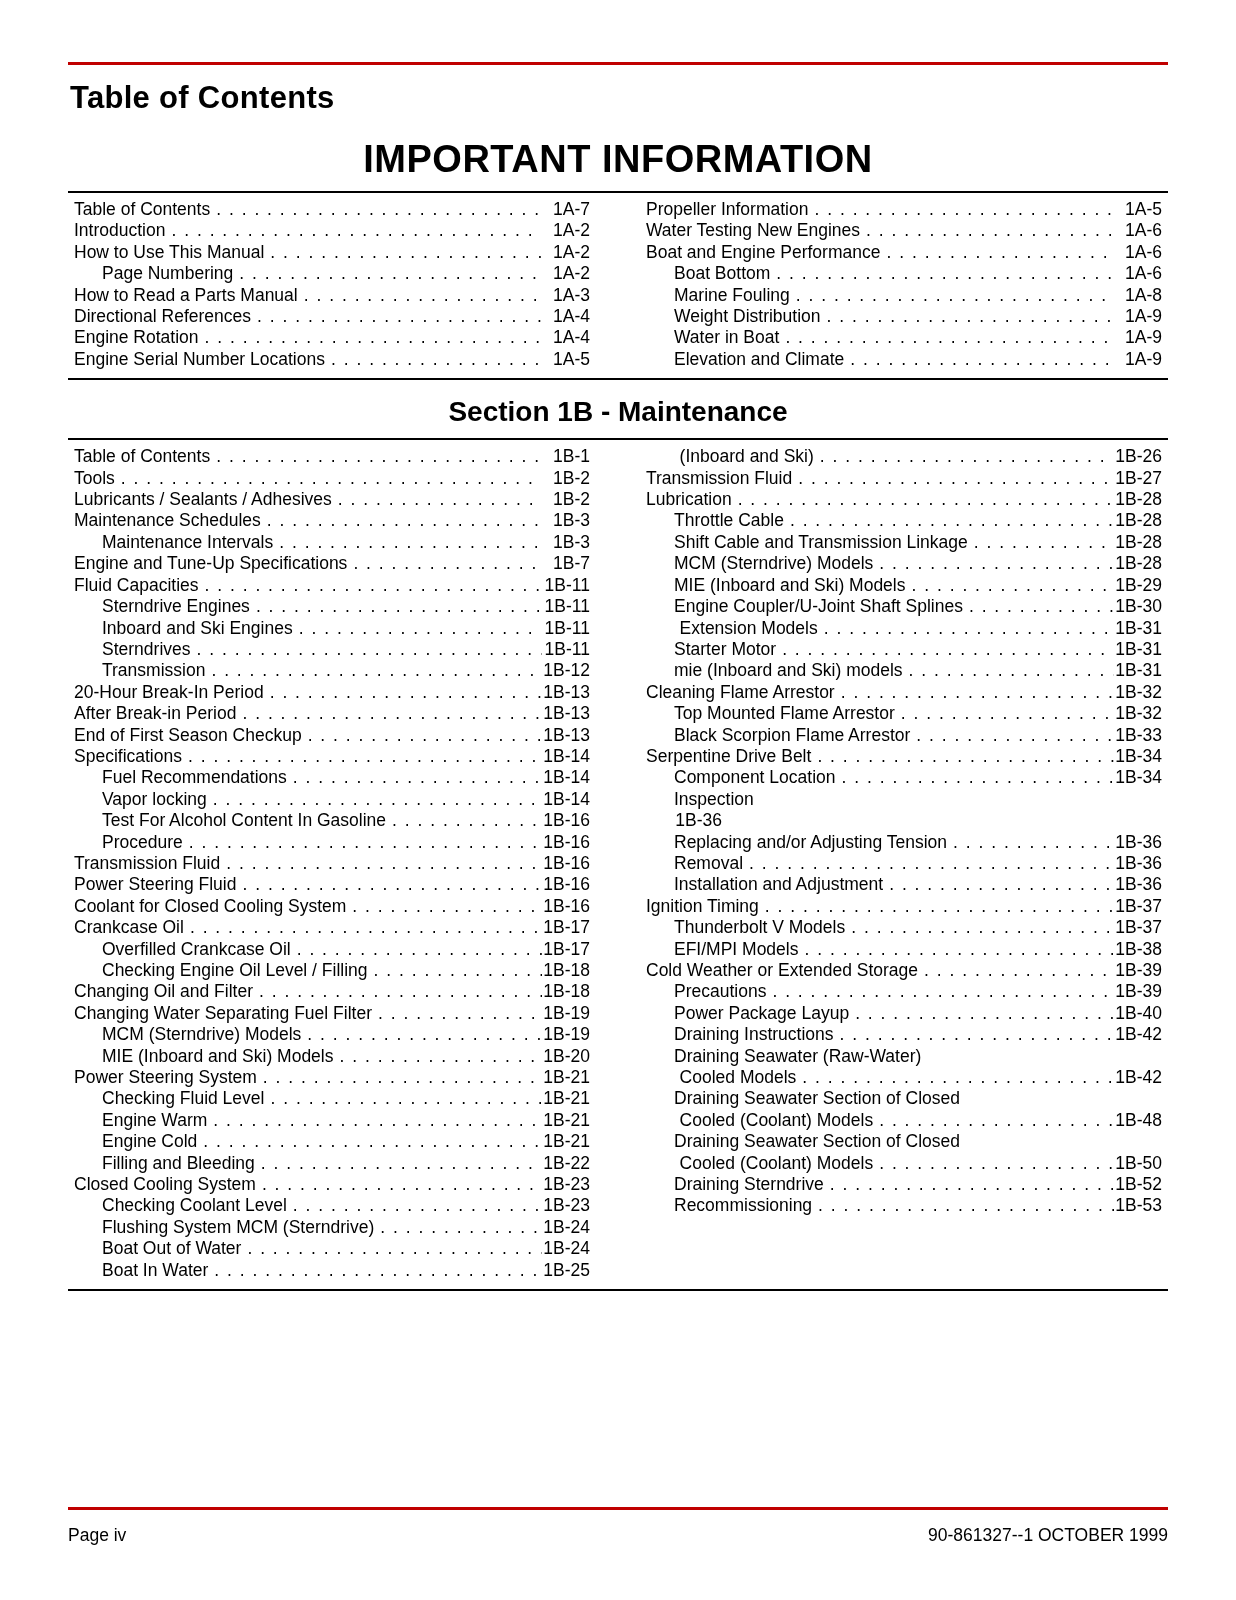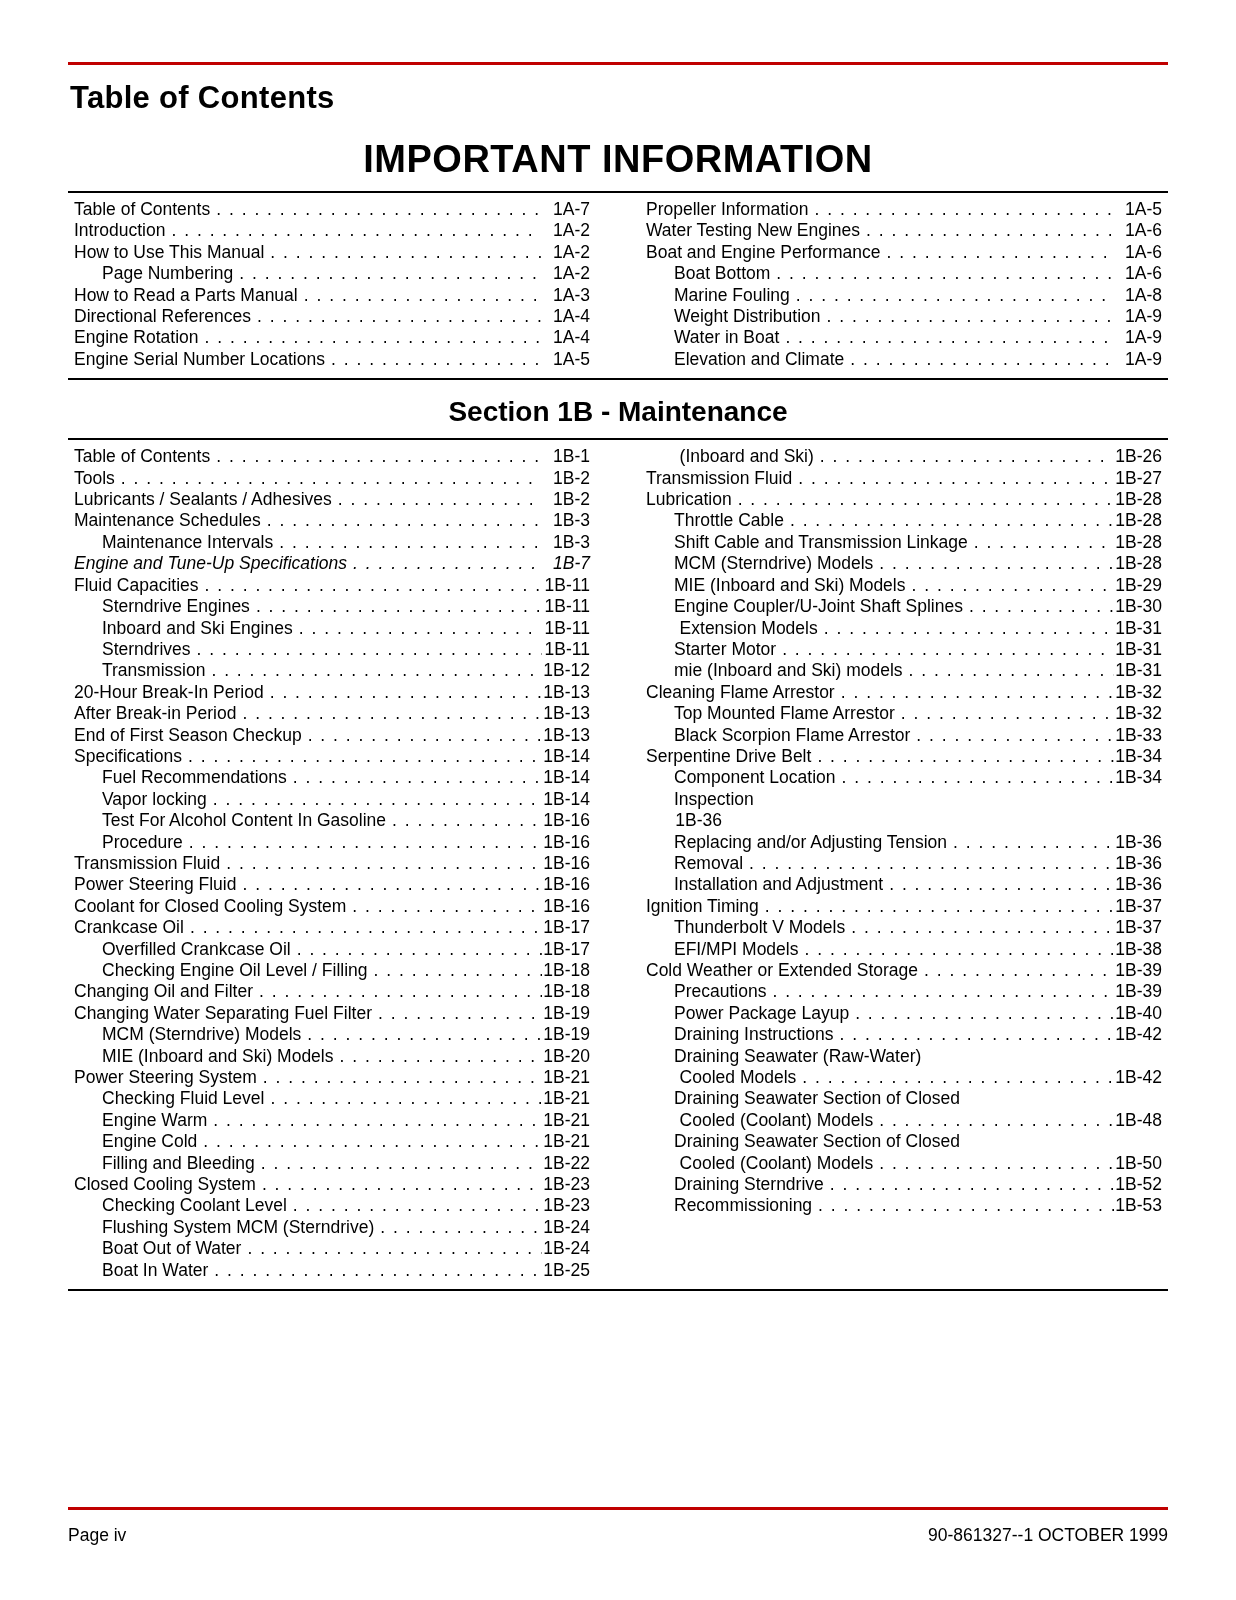--- a/index.html
+++ b/index.html
@@ -200,21 +200,21 @@
             <div class="row" style="padding-left: 0px;">
               <span class="t">Maintenance Schedules</span>
               <span class="dots">. . . . . . . . . . . . . . . . . . . . . . . . . . . . . . . . . . . . . . . . . . . . . . . . . . . . . . . . . . . . . . . . . . . . . . . . . . . . . . . . . . . . . . . . . . </span>
               <span class="p">1B-3</span>
             </div>
             <div class="row" style="padding-left: 28px;">
               <span class="t">Maintenance Intervals</span>
               <span class="dots">. . . . . . . . . . . . . . . . . . . . . . . . . . . . . . . . . . . . . . . . . . . . . . . . . . . . . . . . . . . . . . . . . . . . . . . . . . . . . . . . . . . . . . . . . . </span>
               <span class="p">1B-3</span>
             </div>
-            <div class="row" style="padding-left: 0px; font-style: italic;">
+            <div class="row" style="padding-left: 0px;">
               <span class="t">Engine and Tune-Up Specifications</span>
               <span class="dots">. . . . . . . . . . . . . . . . . . . . . . . . . . . . . . . . . . . . . . . . . . . . . . . . . . . . . . . . . . . . . . . . . . . . . . . . . . . . . . . . . . . . . . . . . . </span>
               <span class="p">1B-7</span>
             </div>
             <div class="row" style="padding-left: 0px;">
               <span class="t">Fluid Capacities</span>
               <span class="dots">. . . . . . . . . . . . . . . . . . . . . . . . . . . . . . . . . . . . . . . . . . . . . . . . . . . . . . . . . . . . . . . . . . . . . . . . . . . . . . . . . . . . . . . . . . </span>
               <span class="p">1B-11</span>
             </div>
             <div class="row" style="padding-left: 28px;">

